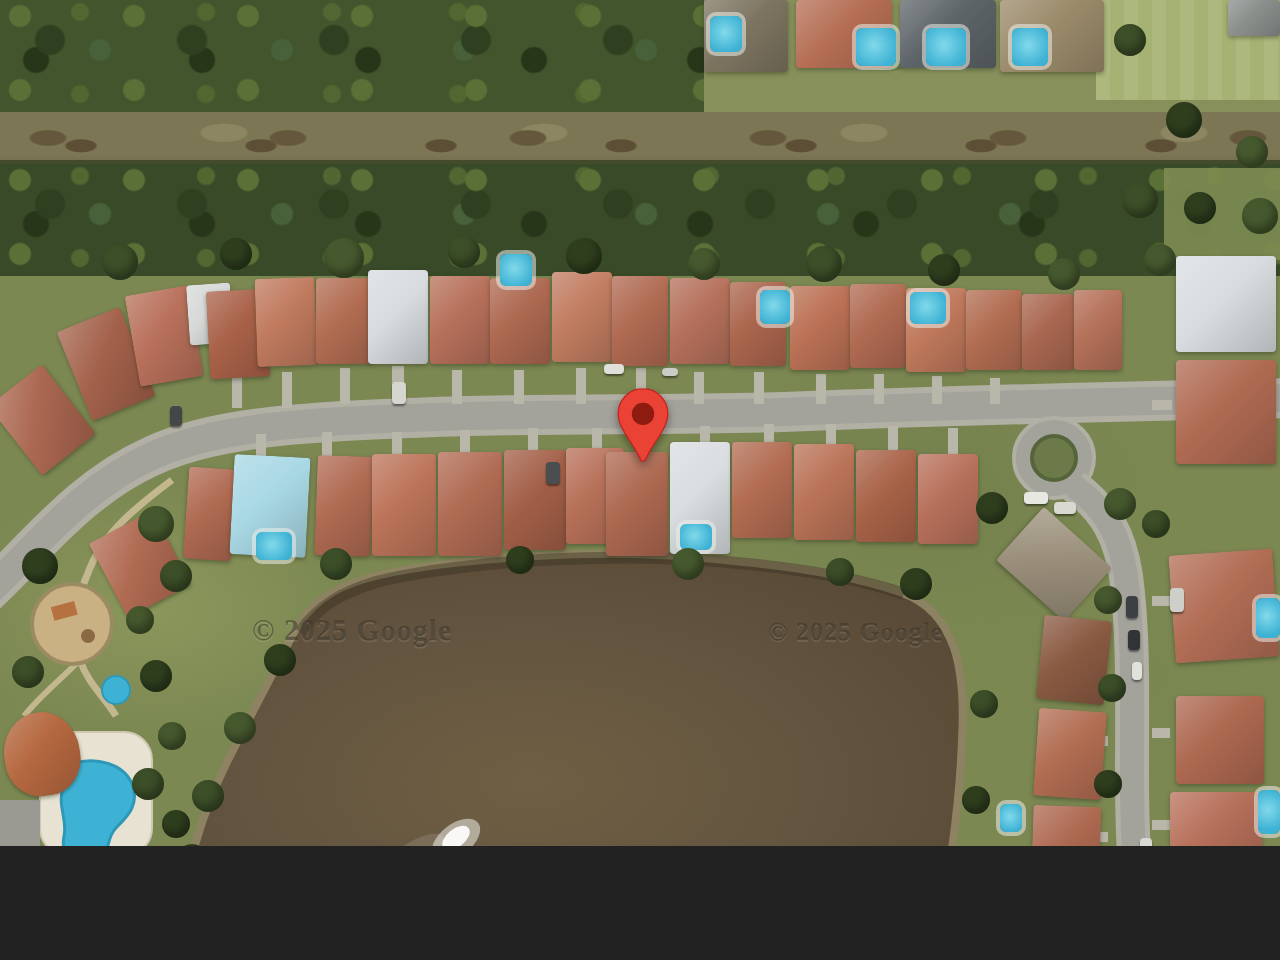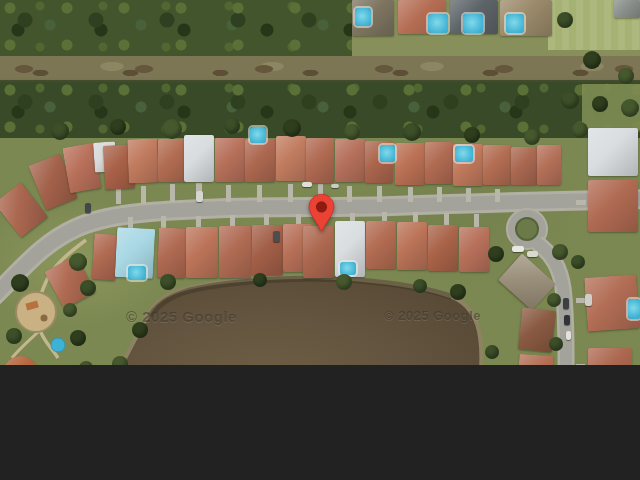--- a/index.html
+++ b/index.html
@@ -1,22 +1,22 @@
 <!DOCTYPE html>
 <html style="--grass: #7c8852; --water_mid: #645540; --shore: #8d8262; --road: #a3a29b; --road_edge: #b2b0a4; --driveway: #b9b6aa; --pool: #3eb2d4; --roof_terracotta: #b06a52; --roof_white: #d9dde0;"><head>
 <meta charset="utf-8">
 <style>
   html,body{margin:0;padding:0;background:#222;font-family:"Liberation Sans",sans-serif;}
-  #stage{position:relative;width:640px;height:365px;overflow:hidden;
+  #stage{position:relative;width:640px;height:423px;overflow:hidden;
     background-color:var(--grass,#7c8852);
     background-image:
       radial-gradient(ellipse 140px 90px at 12% 72%, rgba(165,178,108,.35), transparent 70%),
       radial-gradient(ellipse 180px 110px at 72% 58%, rgba(108,120,70,.45), transparent 70%),
       radial-gradient(ellipse 120px 80px at 45% 86%, rgba(152,162,98,.3), transparent 70%),
-      radial-gradient(ellipse 150px 90px at 88% 80%, rgba(120,132,78,.35), transparent 70%);}
+      radial-gradient(ellipse 150px 90px at 88% 80%, rgba(120,132,78,.35), transparent 70%); font-family: Liberation Serif, serif;}
   #stage > *{position:absolute;}
   .forest{background-color:#42552c;background-image:
       radial-gradient(circle at 10px 8px, #5a7036 0 5px, transparent 6px),
       radial-gradient(circle at 25px 20px, #2f4020 0 7px, transparent 8px),
       radial-gradient(circle at 40px 6px, #516631 0 4px, transparent 5px),
       radial-gradient(circle at 18px 30px, #273619 0 6px, transparent 7px),
       radial-gradient(circle at 50px 25px, #48613a 0 5px, transparent 6px);
       background-size:57px 37px,71px 47px,63px 41px,83px 53px,91px 59px;}
   #forest-top{left:0;top:0;width:360px;height:58px;}
   #band2{left:0;top:82px;width:640px;height:56px;background-color:#394a28;}

